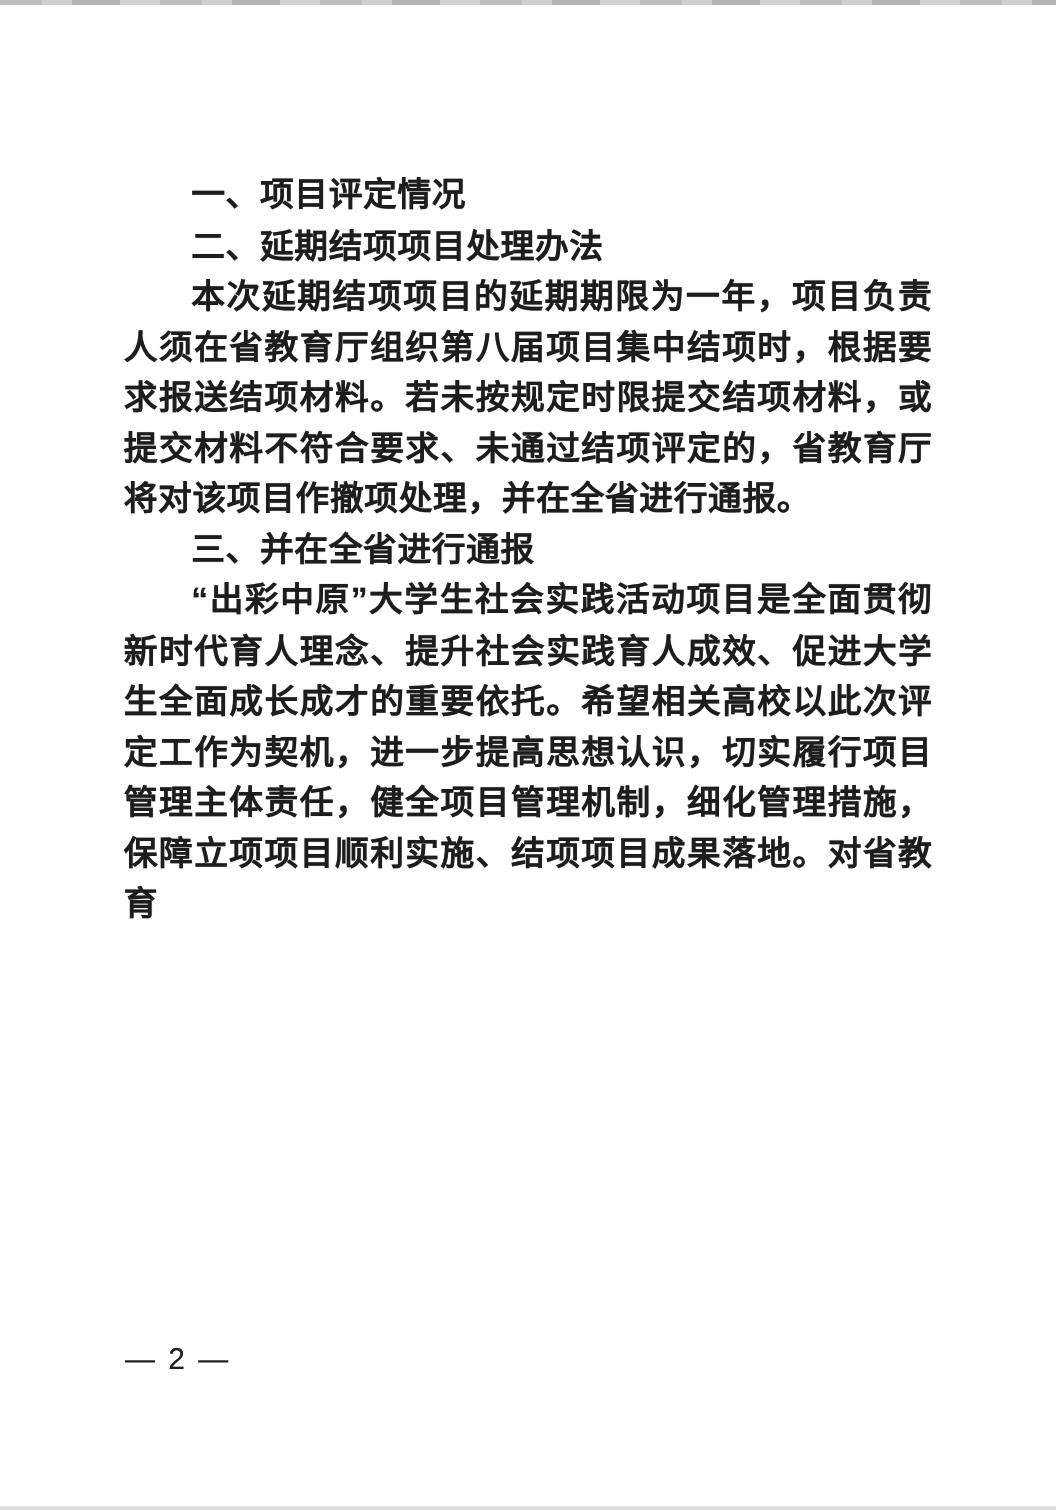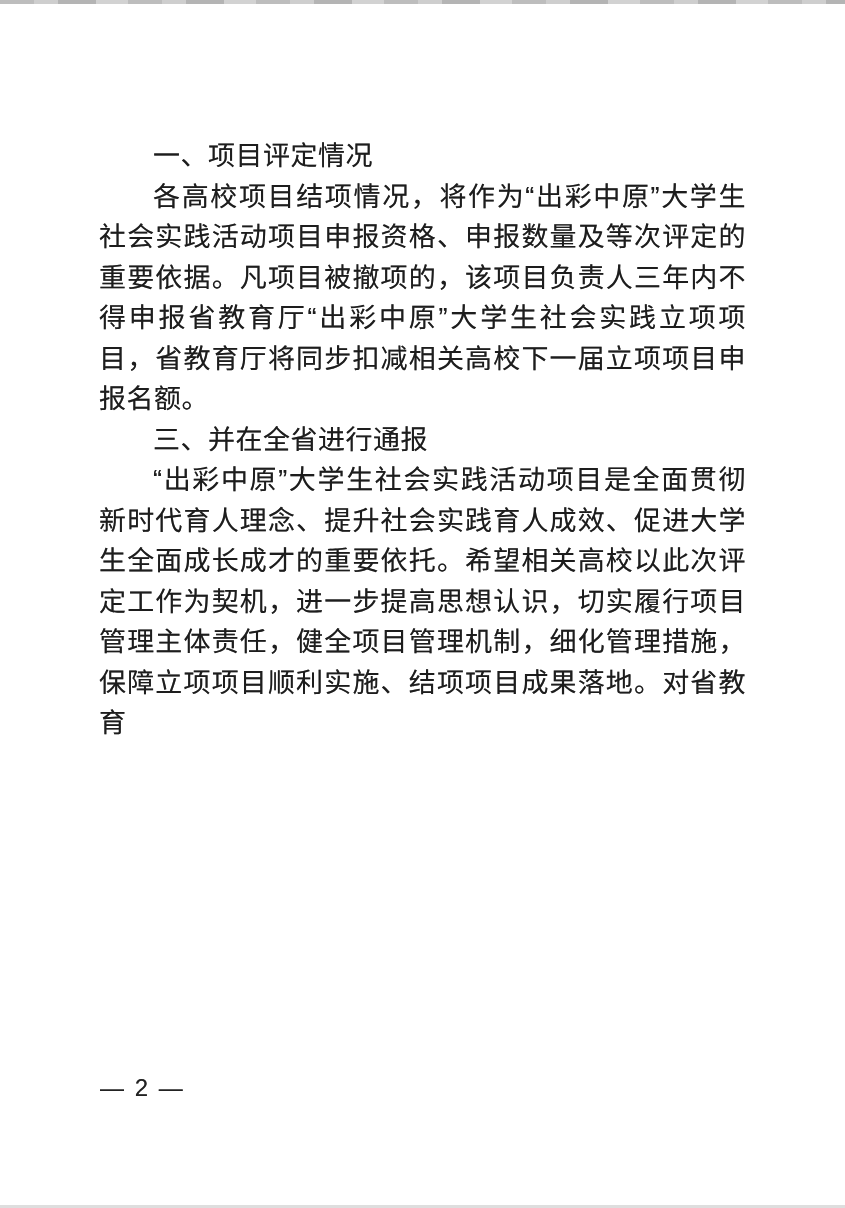--- a/index.html
+++ b/index.html
@@ -43,20 +43,21 @@
     line-height: 40.5px;
     text-align: justify;
     letter-spacing: 0.5px;
     
     text-shadow: 0 0 0.6px rgba(20,20,20,0.55);
   }
   .doc-body p {
     margin: 0;
     padding: 0;
     text-indent: 2em;
+    font-weight: bold;
   }
   .section-heading {
     font-weight: 400;
   }
   .page-number {
     position: absolute;
     left: 100px;
     top: 1074px;
     font-size: 24px;
     letter-spacing: 2px;
@@ -66,21 +67,22 @@
 </style>
 </head>
 <body>
 
 <div class="scan-edge-top"></div>
 
 <div class="doc-body">
 
   <p class="section-heading">一、项目评定情况</p>
 
-  <p class="paragraph">各高校项目结项情况，将作为“出彩中原”大学生社会实践活动项目申报资格、申报数量及等次评定的重要依据。凡项目被撤项的，该项目负责人三年内不得申报省教育厅“出彩中原”大学生社会实践立项项目，省教育厅将同步扣减相关高校下一届立项项目申报名额。</p>
+  <p class="section-heading">二、延期结项项目处理办法</p>
+  <p class="paragraph">本次延期结项项目的延期期限为一年，项目负责人须在省教育厅组织第八届项目集中结项时，根据要求报送结项材料。若未按规定时限提交结项材料，或提交材料不符合要求、未通过结项评定的，省教育厅将对该项目作撤项处理，并在全省进行通报。</p>
 
   <p class="section-heading">三、并在全省进行通报</p>
   <p class="paragraph">“出彩中原”大学生社会实践活动项目是全面贯彻新时代育人理念、提升社会实践育人成效、促进大学生全面成长成才的重要依托。希望相关高校以此次评定工作为契机，进一步提高思想认识，切实履行项目管理主体责任，健全项目管理机制，细化管理措施，保障立项项目顺利实施、结项项目成果落地。对省教育</p>
 
 </div>
 
 <div class="page-number">— 2 —</div>
 
 <div class="scan-edge-bottom"></div>
 

